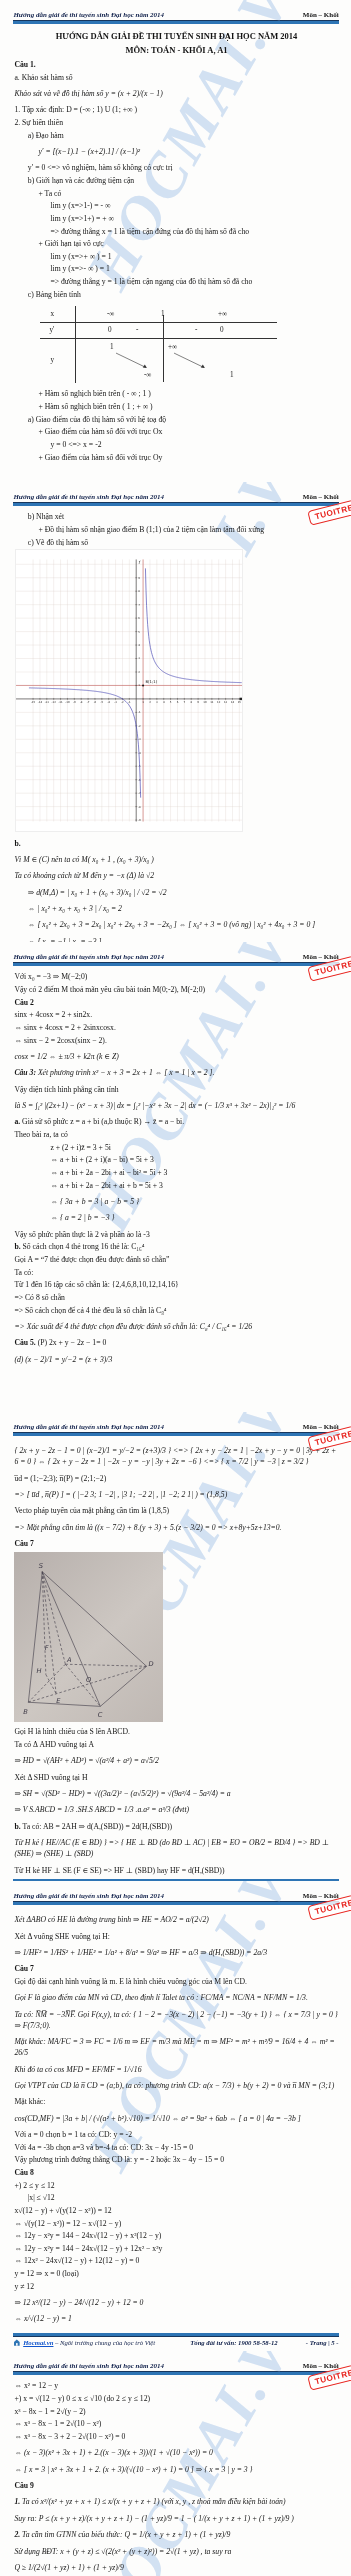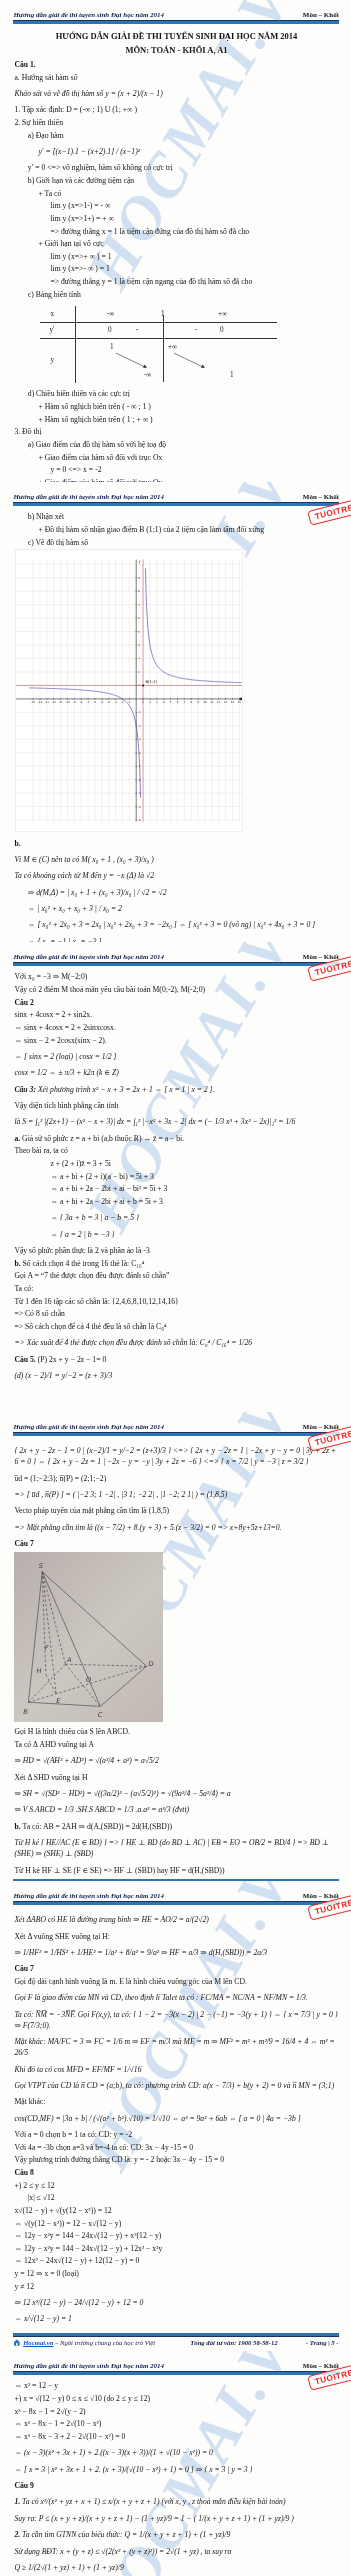--- a/index.html
+++ b/index.html
@@ -70,21 +70,21 @@
         <span class="hd-left">Hướng dẫn giải đề thi tuyển sinh Đại học năm 2014</span>
         <span class="hd-right">Môn – Khối</span>
       </div>
       <div class="rule"></div>
     </div>
     <div class="content">
       <div>
           <div class="ln title">HƯỚNG DẪN GIẢI ĐỀ THI TUYỂN SINH ĐẠI HỌC NĂM 2014</div>
           <div class="ln title">MÔN: TOÁN - KHỐI A, A1</div>
           <div class="ln bold"><b>Câu 1. </b></div>
-          <div class="ln ">a. Hướng sát hàm số</div>
+          <div class="ln ">a. Khảo sát hàm số</div>
           <div class="ln gap">Khảo sát và vẽ đồ thị hàm số  y = (x + 2)/(x − 1)</div>
           <div class="ln ">1. Tập xác định: D = (-∞ ; 1) U (1; +∞ )</div>
           <div class="ln ">2. Sự biến thiên</div>
           <div class="ln i1">a) Đạo hàm</div>
           <div class="ln i2 gap">y′ = [(x−1).1 − (x+2).1] / (x−1)²</div>
           <div class="ln i1">y′ = 0 &lt;=&gt; vô nghiệm, hàm số không có cực trị</div>
           <div class="ln i1">b) Giới hạn và các đường tiệm cận</div>
           <div class="ln i2">+ Ta có</div>
           <div class="ln i3">lim y (x=&gt;1-) = - ∞</div>
           <div class="ln i3">lim y (x=&gt;1+) = + ∞</div>
@@ -120,24 +120,22 @@
           <line x1="2" y1="4" x2="60" y2="32" stroke="#333" stroke-width="1.2"></line>
           <path d="M62 33 l-8 -1 4 -6 z" fill="#333"></path>
         </svg>
         <svg class="arrowsvg" style="left:143px;top:45px" width="36" height="20.6" viewBox="0 0 70 40">
           <line x1="2" y1="4" x2="60" y2="32" stroke="#333" stroke-width="1.2"></line>
           <path d="M62 33 l-8 -1 4 -6 z" fill="#333"></path>
         </svg>
       </div>
 
       <div>
-          <div class="ln i1">d) Chiều biến thiên và các cực trị</div>
           <div class="ln i2">+ Hàm số nghịch biến trên ( - ∞ ; 1 )</div>
           <div class="ln i2">+ Hàm số nghịch biến trên ( 1 ; + ∞ )</div>
-          <div class="ln ">3. Đồ thị</div>
           <div class="ln i1">a) Giao điểm của đồ thị hàm số với hệ toạ độ</div>
           <div class="ln i2">+ Giao điểm của hàm số đối với trục Ox</div>
           <div class="ln i3">y = 0 &lt;=&gt; x = -2</div>
           <div class="ln i2">+ Giao điểm của hàm số đối với trục Oy</div>
         </div>
     </div>
 
   </div>
 
   <div class="page p2">
@@ -342,21 +340,20 @@
       <div class="rule"></div>
     </div>
     <div class="content">
       <div>
           <div class="ln ">Với x₀ = −3 ⇒ M(−2;0)</div>
           <div class="ln ">Vậy có 2 điểm M thoả mãn yêu cầu bài toán M(0;-2), M(-2;0)</div>
           <div class="ln bold"><b>Câu 2 </b></div>
           <div class="ln ">sinx + 4cosx = 2 + sin2x.</div>
           <div class="ln ">⇔ sinx + 4cosx = 2 + 2sinxcosx.</div>
           <div class="ln ">⇔ sinx − 2 = 2cosx(sinx − 2).</div>
-          <div class="ln gap">⇔ [ sinx = 2 (loại) | cosx = 1/2 ]</div>
           <div class="ln gap">cosx = 1/2 ⇔ ± π/3 + k2π (k ∈ Z)</div>
           <div class="ln gap"><b>Câu 3: </b>Xét phương trình x² − x + 3 = 2x + 1 ⇔ [ x = 1 | x = 2 ].</div>
           <div class="ln ">Vậy diện tích hình phẳng cần tính</div>
           <div class="ln gap">là S = ∫₁² |(2x+1) − (x² − x + 3)| dx = ∫₁² |−x² + 3x − 2| dx = (− 1/3 x³ + 3x² − 2x)|₁² = 1/6</div>
           <div class="ln "><b>a. </b>Giả sử số phức z = a + bi (a,b thuộc R) → z̄ = a − bi.</div>
           <div class="ln ">Theo bài ra, ta có</div>
           <div class="ln i3">z + (2 + i)z̄ = 3 + 5i</div>
           <div class="ln i3">⇔ a + bi + (2 + i)(a − bi) = 5i + 3</div>
           <div class="ln i3">⇔ a + bi + 2a − 2bi + ai − bi² = 5i + 3</div>
           <div class="ln i3">⇔ a + bi + 2a − 2bi + ai + b = 5i + 3</div>

